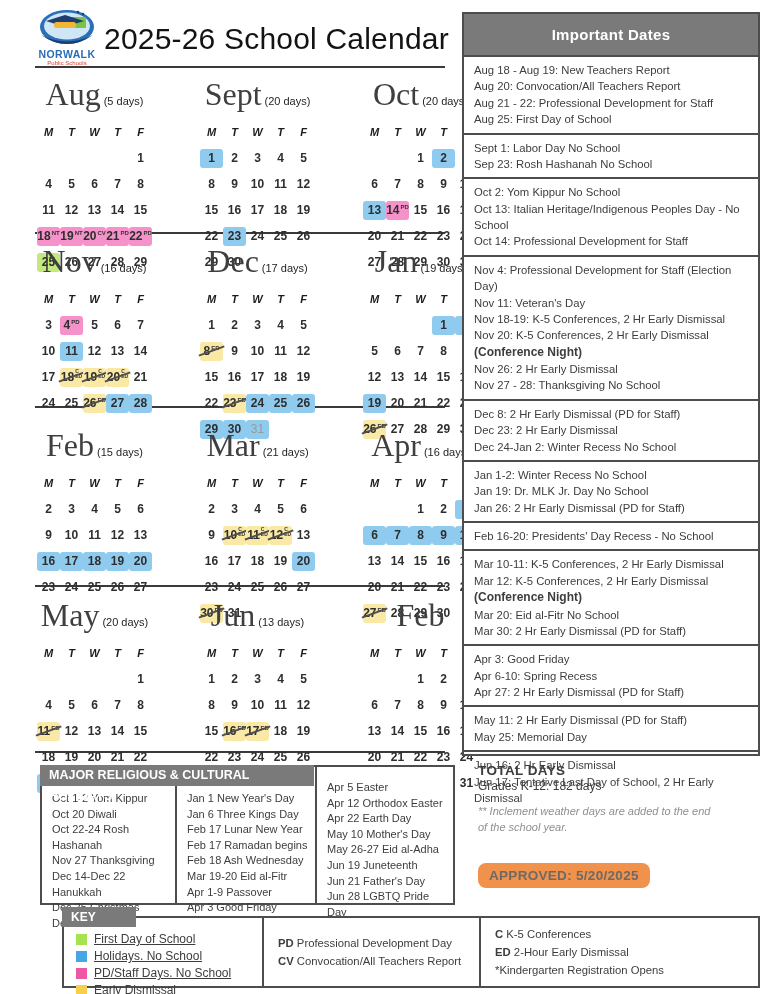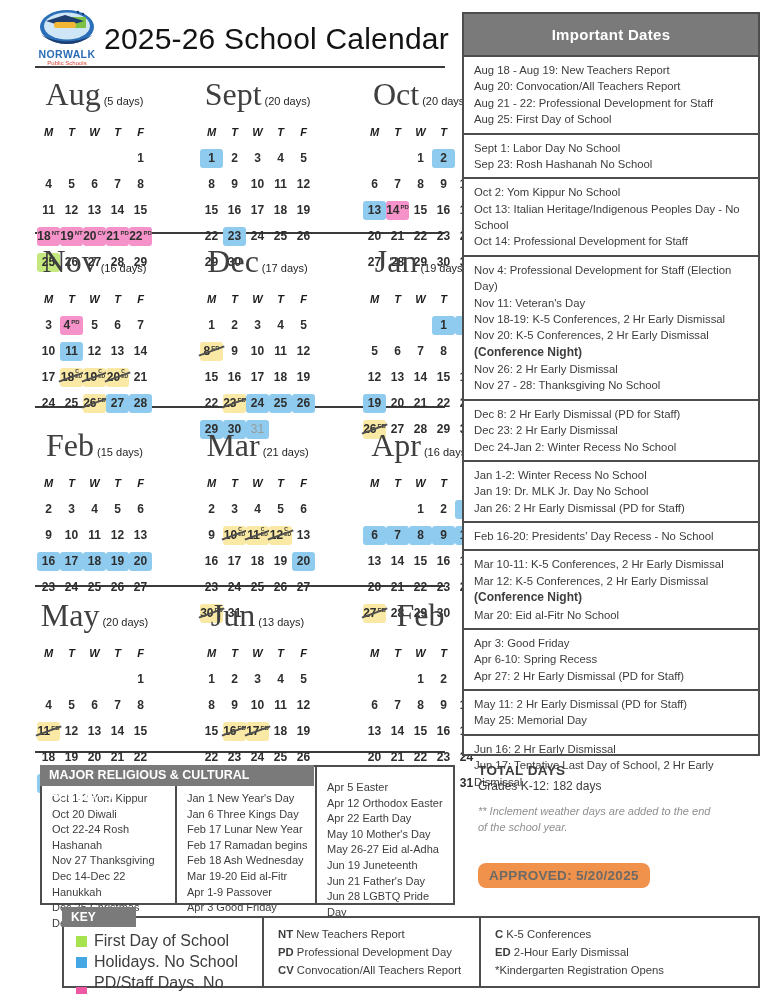--- a/index.html
+++ b/index.html
@@ -59,21 +59,21 @@
   .key{position:absolute;left:62px;top:916px;width:698px;height:72px;border:2px solid #4d4d4d;
        box-sizing:border-box;display:flex;background:#fff;}
   .key-tab{position:absolute;left:-2px;top:-11px;width:74px;height:20px;background:var(--bar-gray);color:#fff;
            font-weight:700;font-size:12px;line-height:20px;padding-left:9px;box-sizing:border-box;}
   .key-col1{width:198px;padding:14px 0 0 12px;box-sizing:border-box;}
   .key-col{border-left:2px solid #4d4d4d;padding:0 0 0 14px;display:flex;flex-direction:column;justify-content:center;box-sizing:border-box;}
   .key-col2{width:217px;}
   .key-col3{flex:1;}
   .key-row{display:flex;align-items:center;margin-bottom:3px;}
   .swatch{width:11px;height:11px;margin-right:7px;flex:0 0 auto;}
-  .key-label{font-size:16px;color:#3d3d3d;}
+  .key-label{font-size:12px;color:#3d3d3d;text-decoration:underline;}
   .key-abbr-row{font-size:11.3px;color:#3d3d3d;line-height:1.6;}
 </style>
 </head>
 <body>
 
 <div class="logo">
   <svg width="58" height="40" viewBox="0 0 58 40">
     <ellipse cx="29" cy="19" rx="27" ry="17" fill="#2a6fb8"></ellipse>
     <ellipse cx="29" cy="18" rx="23" ry="13.5" fill="#cfe6f6"></ellipse>
     <rect x="33" y="9" width="15" height="11" rx="1" fill="#7dc242"></rect>
@@ -1145,20 +1145,21 @@
         <div class="imp-line">Jan 19: Dr. MLK Jr. Day No School</div>
         <div class="imp-line">Jan 26: 2 Hr Early Dismissal (PD for Staff)</div>
       </div>
       <div class="imp-sec">
         <div class="imp-line">Feb 16-20: Presidents' Day Recess - No School</div>
       </div>
       <div class="imp-sec">
         <div class="imp-line">Mar 10-11: K-5 Conferences, 2 Hr Early Dismissal</div>
         <div class="imp-line"><span>Mar 12: K-5 Conferences, 2 Hr Early Dismissal </span><span class="small">(Conference Night)</span></div>
         <div class="imp-line">Mar 20: Eid al-Fitr No School</div>
+        <div class="imp-line">Mar 30: 2 Hr Early Dismissal (PD for Staff)</div>
       </div>
       <div class="imp-sec">
         <div class="imp-line">Apr 3: Good Friday</div>
         <div class="imp-line">Apr 6-10: Spring Recess</div>
         <div class="imp-line">Apr 27: 2 Hr Early Dismissal (PD for Staff)</div>
       </div>
       <div class="imp-sec">
         <div class="imp-line">May 11: 2 Hr Early Dismissal (PD for Staff)</div>
         <div class="imp-line">May 25: Memorial Day</div>
       </div>
@@ -1223,21 +1224,20 @@
       <div class="key-row">
         <span class="swatch" style="background: rgb(238, 87, 163);"></span>
         <span class="key-label">PD/Staff Days. No School</span>
       </div>
       <div class="key-row">
         <span class="swatch" style="background: rgb(246, 207, 76);"></span>
         <span class="key-label">Early Dismissal</span>
       </div>
     </div>
   <div class="key-col key-col2" id="key-mid">
-      <div class="key-abbr-row"><b>NT </b><span>New Teachers Report</span></div>
       <div class="key-abbr-row"><b>PD </b><span>Professional Development Day</span></div>
       <div class="key-abbr-row"><b>CV </b><span>Convocation/All Teachers Report</span></div>
     </div>
   <div class="key-col key-col3" id="key-right">
       <div class="key-abbr-row"><b>C </b><span>K-5 Conferences</span></div>
       <div class="key-abbr-row"><b>ED </b><span>2-Hour Early Dismissal</span></div>
       <div class="key-abbr-row"><span>*Kindergarten Registration Opens</span></div>
     </div>
 </section>
 

